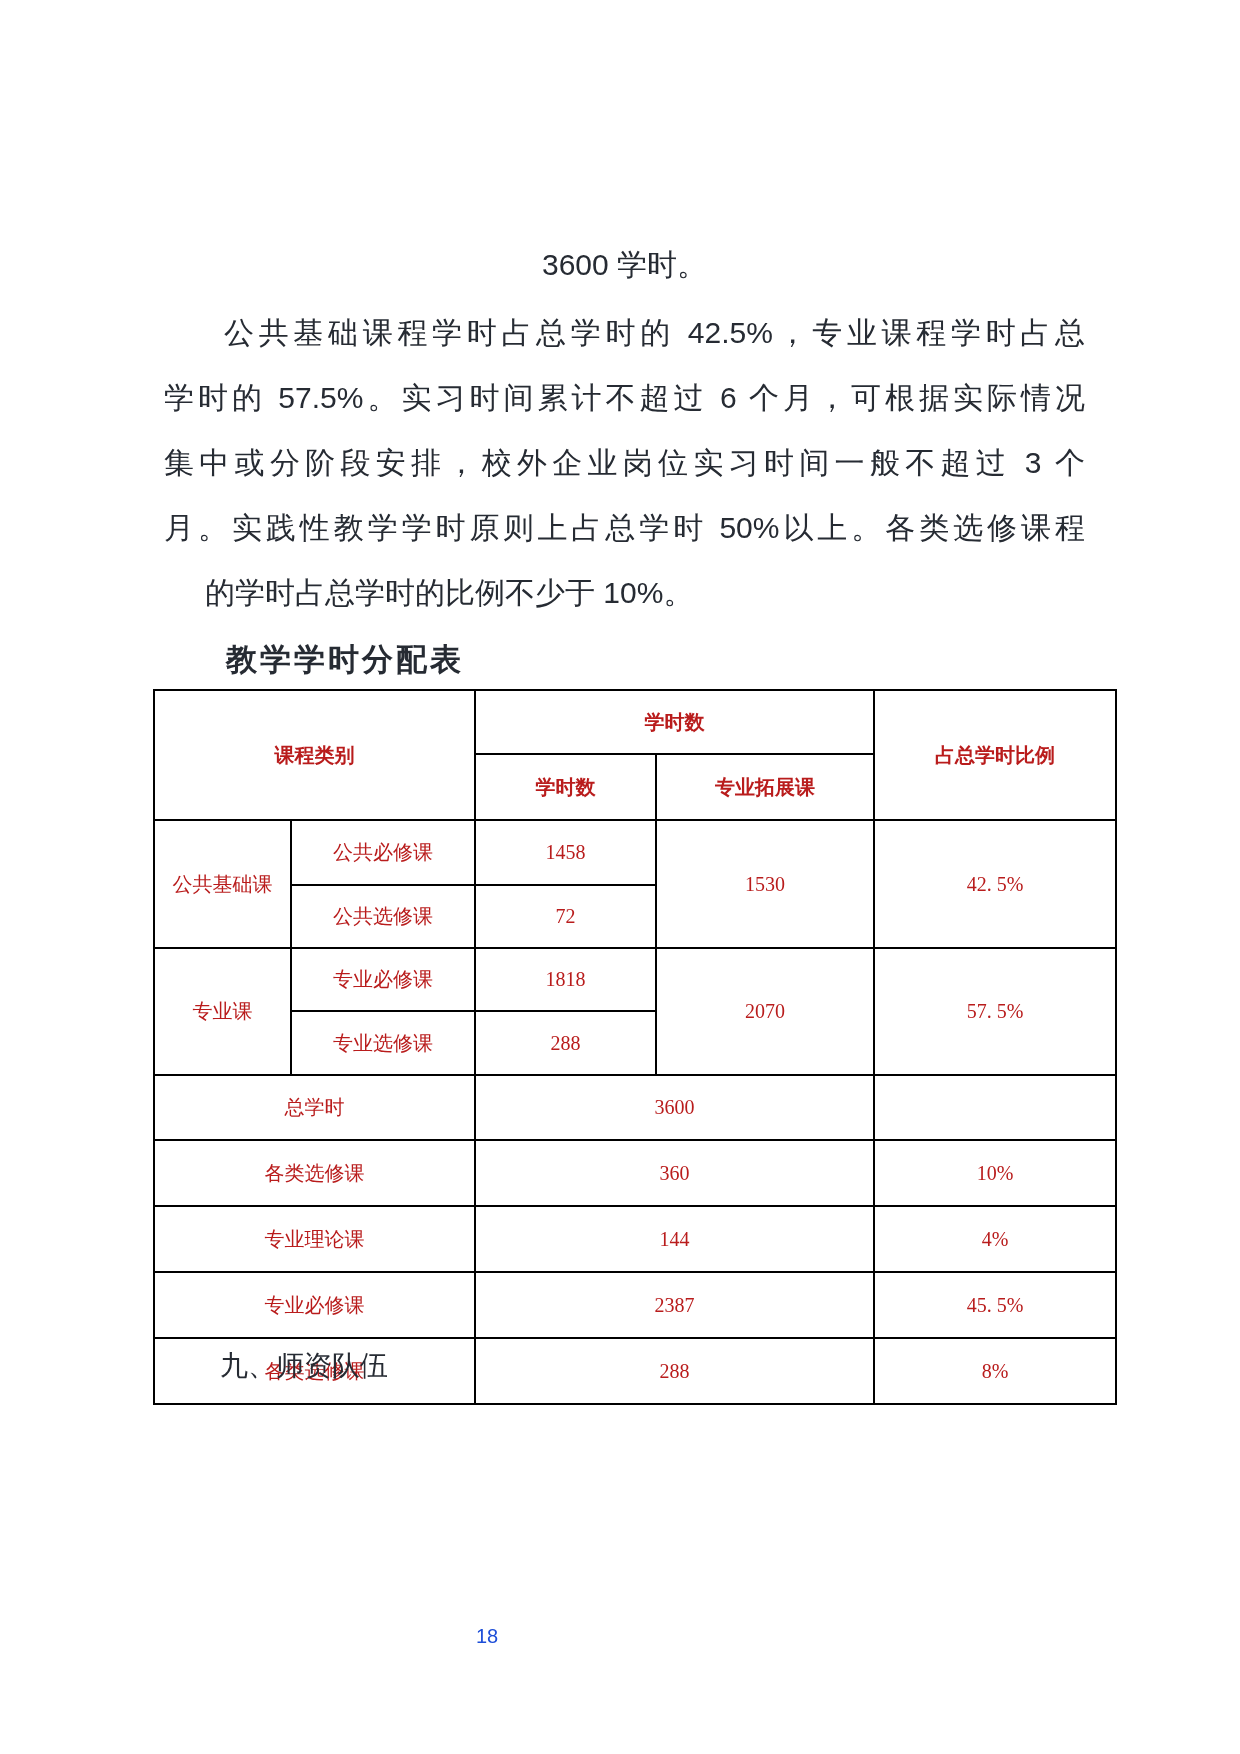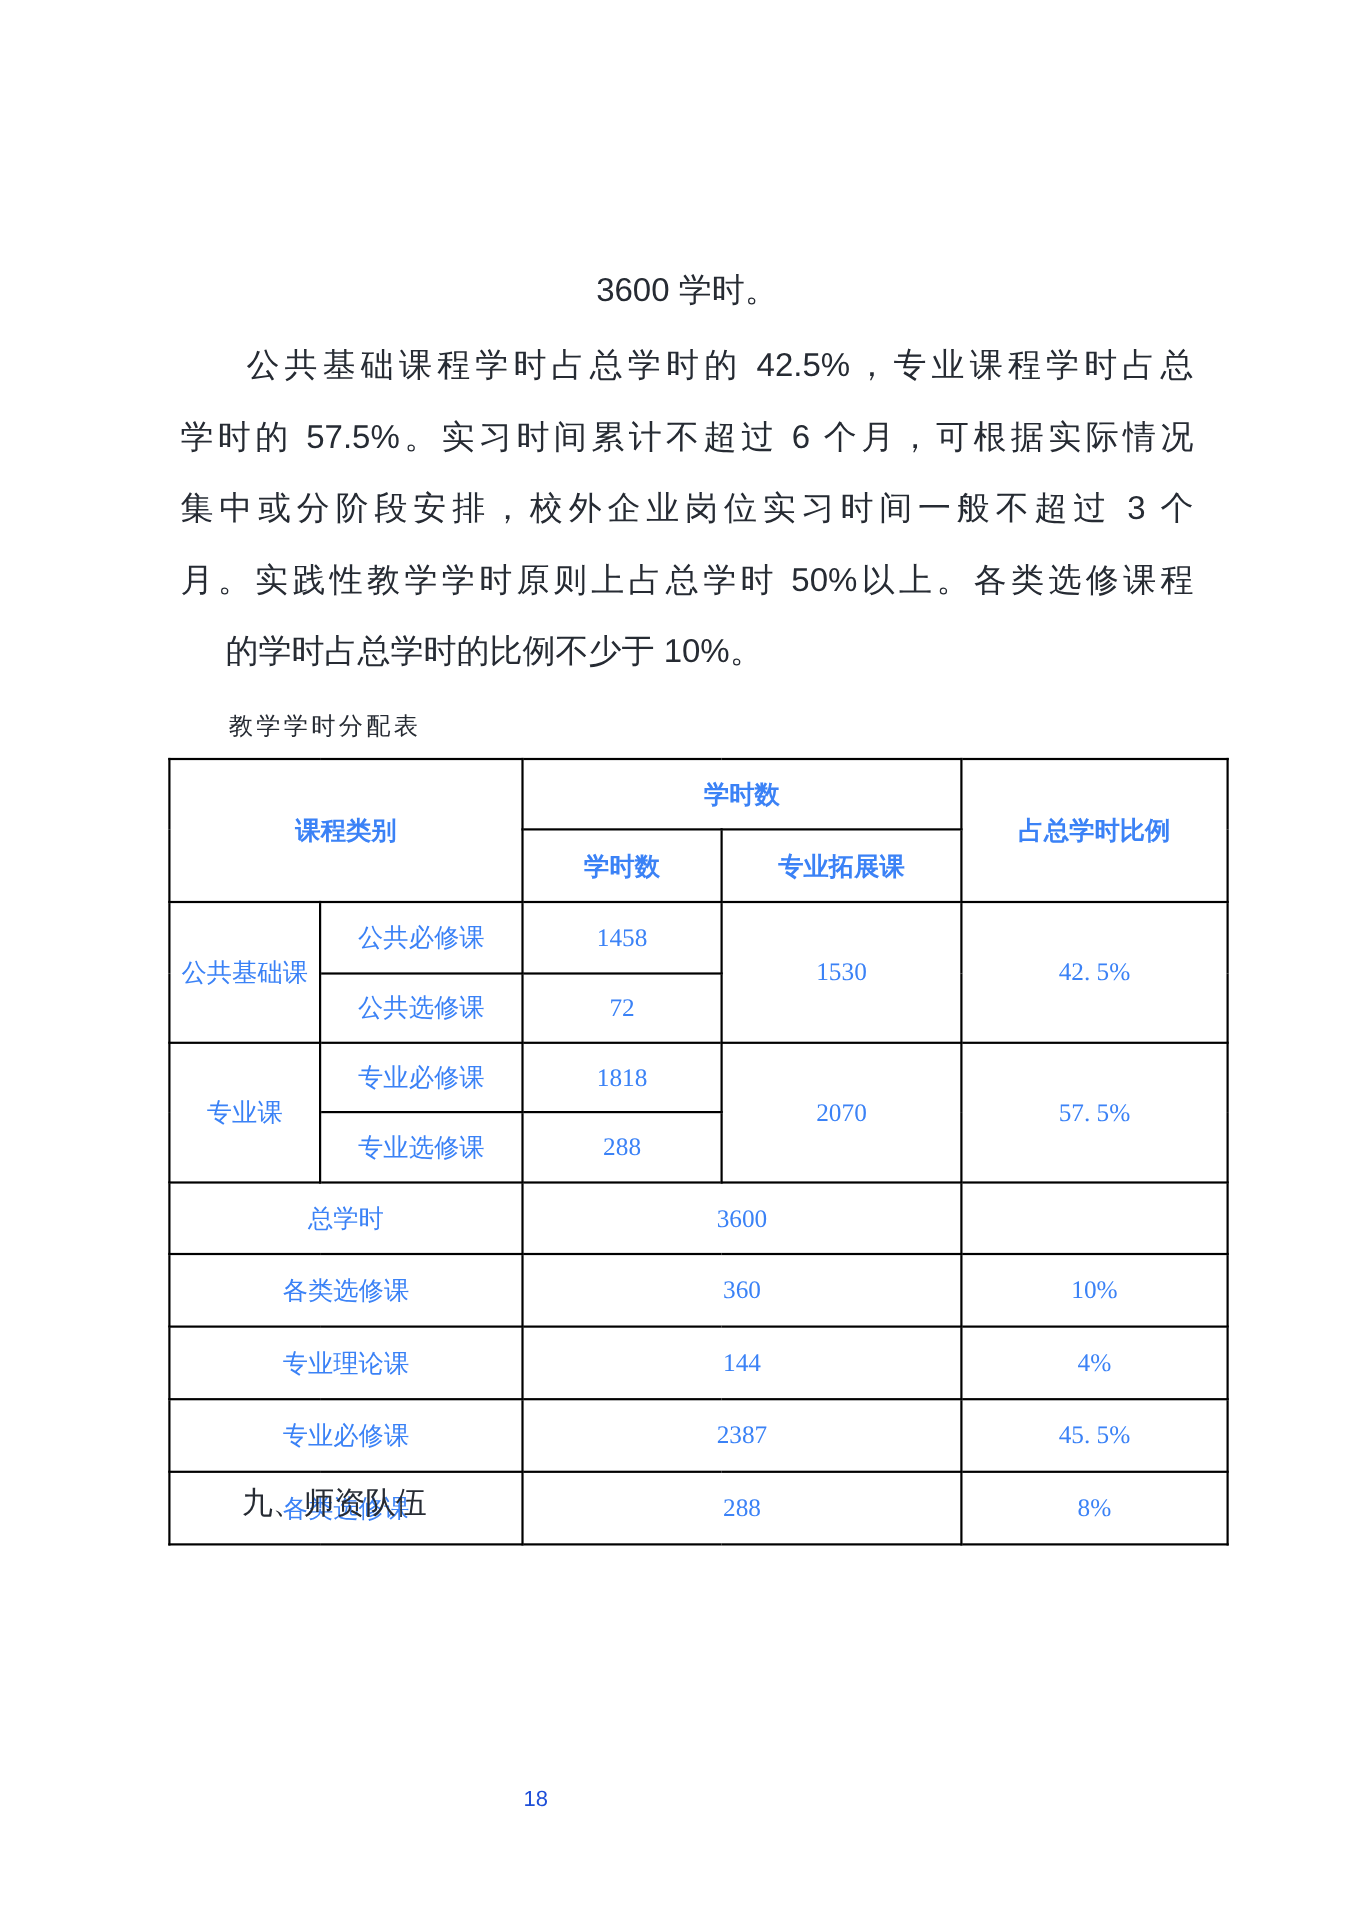--- a/index.html
+++ b/index.html
@@ -38,41 +38,42 @@
     height: 65px;
     overflow: hidden;
   }
   .para .line.first { text-indent: 2em; }
   .para .line.last  { text-align-last: left; margin-left: 41px; }
   .table-title {
     position: absolute;
     left: 164px;
     top: 627px;
     width: 921px;
-    font-size: 22px;
+    font-size: 31px;
     line-height: 65px;
     text-indent: 2em;
     letter-spacing: 3px;
+    font-weight: bold;
   }
   
   table.hours {
     position: absolute;
     left: 153px;
     top: 689px;
     width: 962px;
     border-collapse: collapse;
     table-layout: fixed;
   }
   table.hours td {
     border: 2px solid #000000;
     text-align: center;
     vertical-align: middle;
     font-family: "Liberation Serif", serif;
-    font-size: 23px;
-    color: #3b82f6;
+    font-size: 20px;
+    color: #b91c1c;
     padding: 0;
     overflow: hidden;
   }
   table.hours td.hd {
     font-weight: bold;
   }
   .section-heading {
     position: absolute;
     left: 164px;
     top: 1333px;

